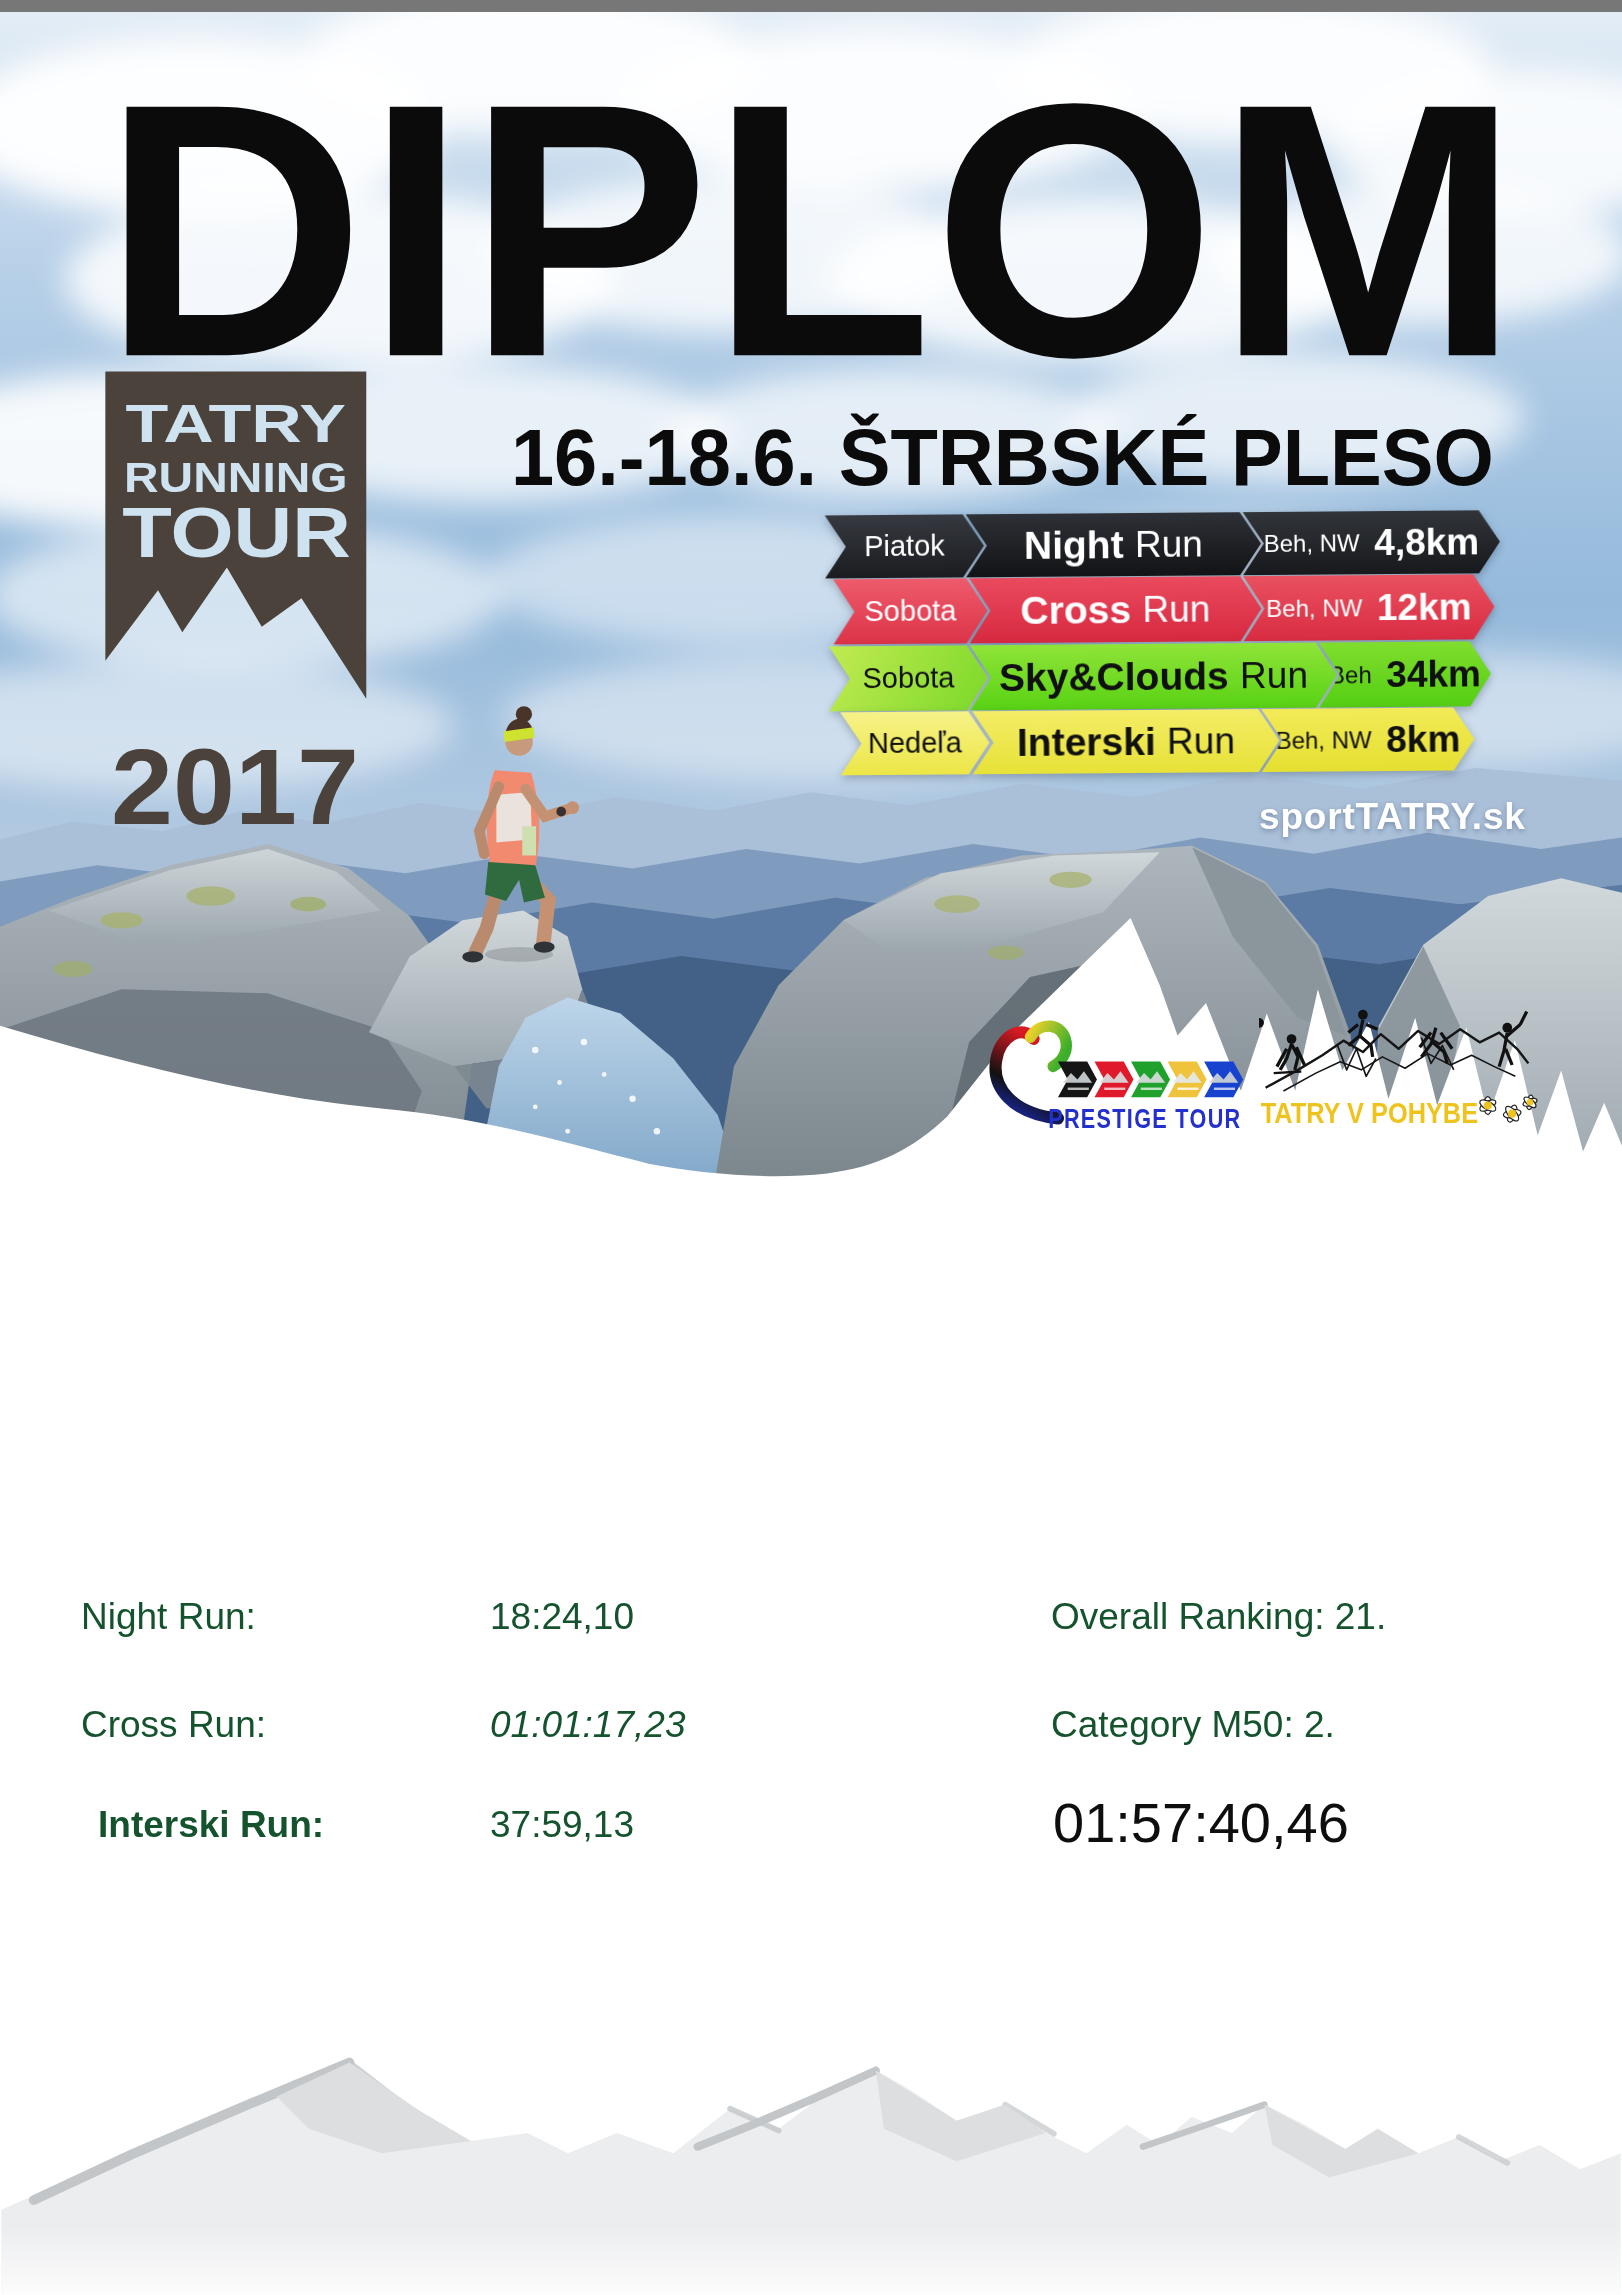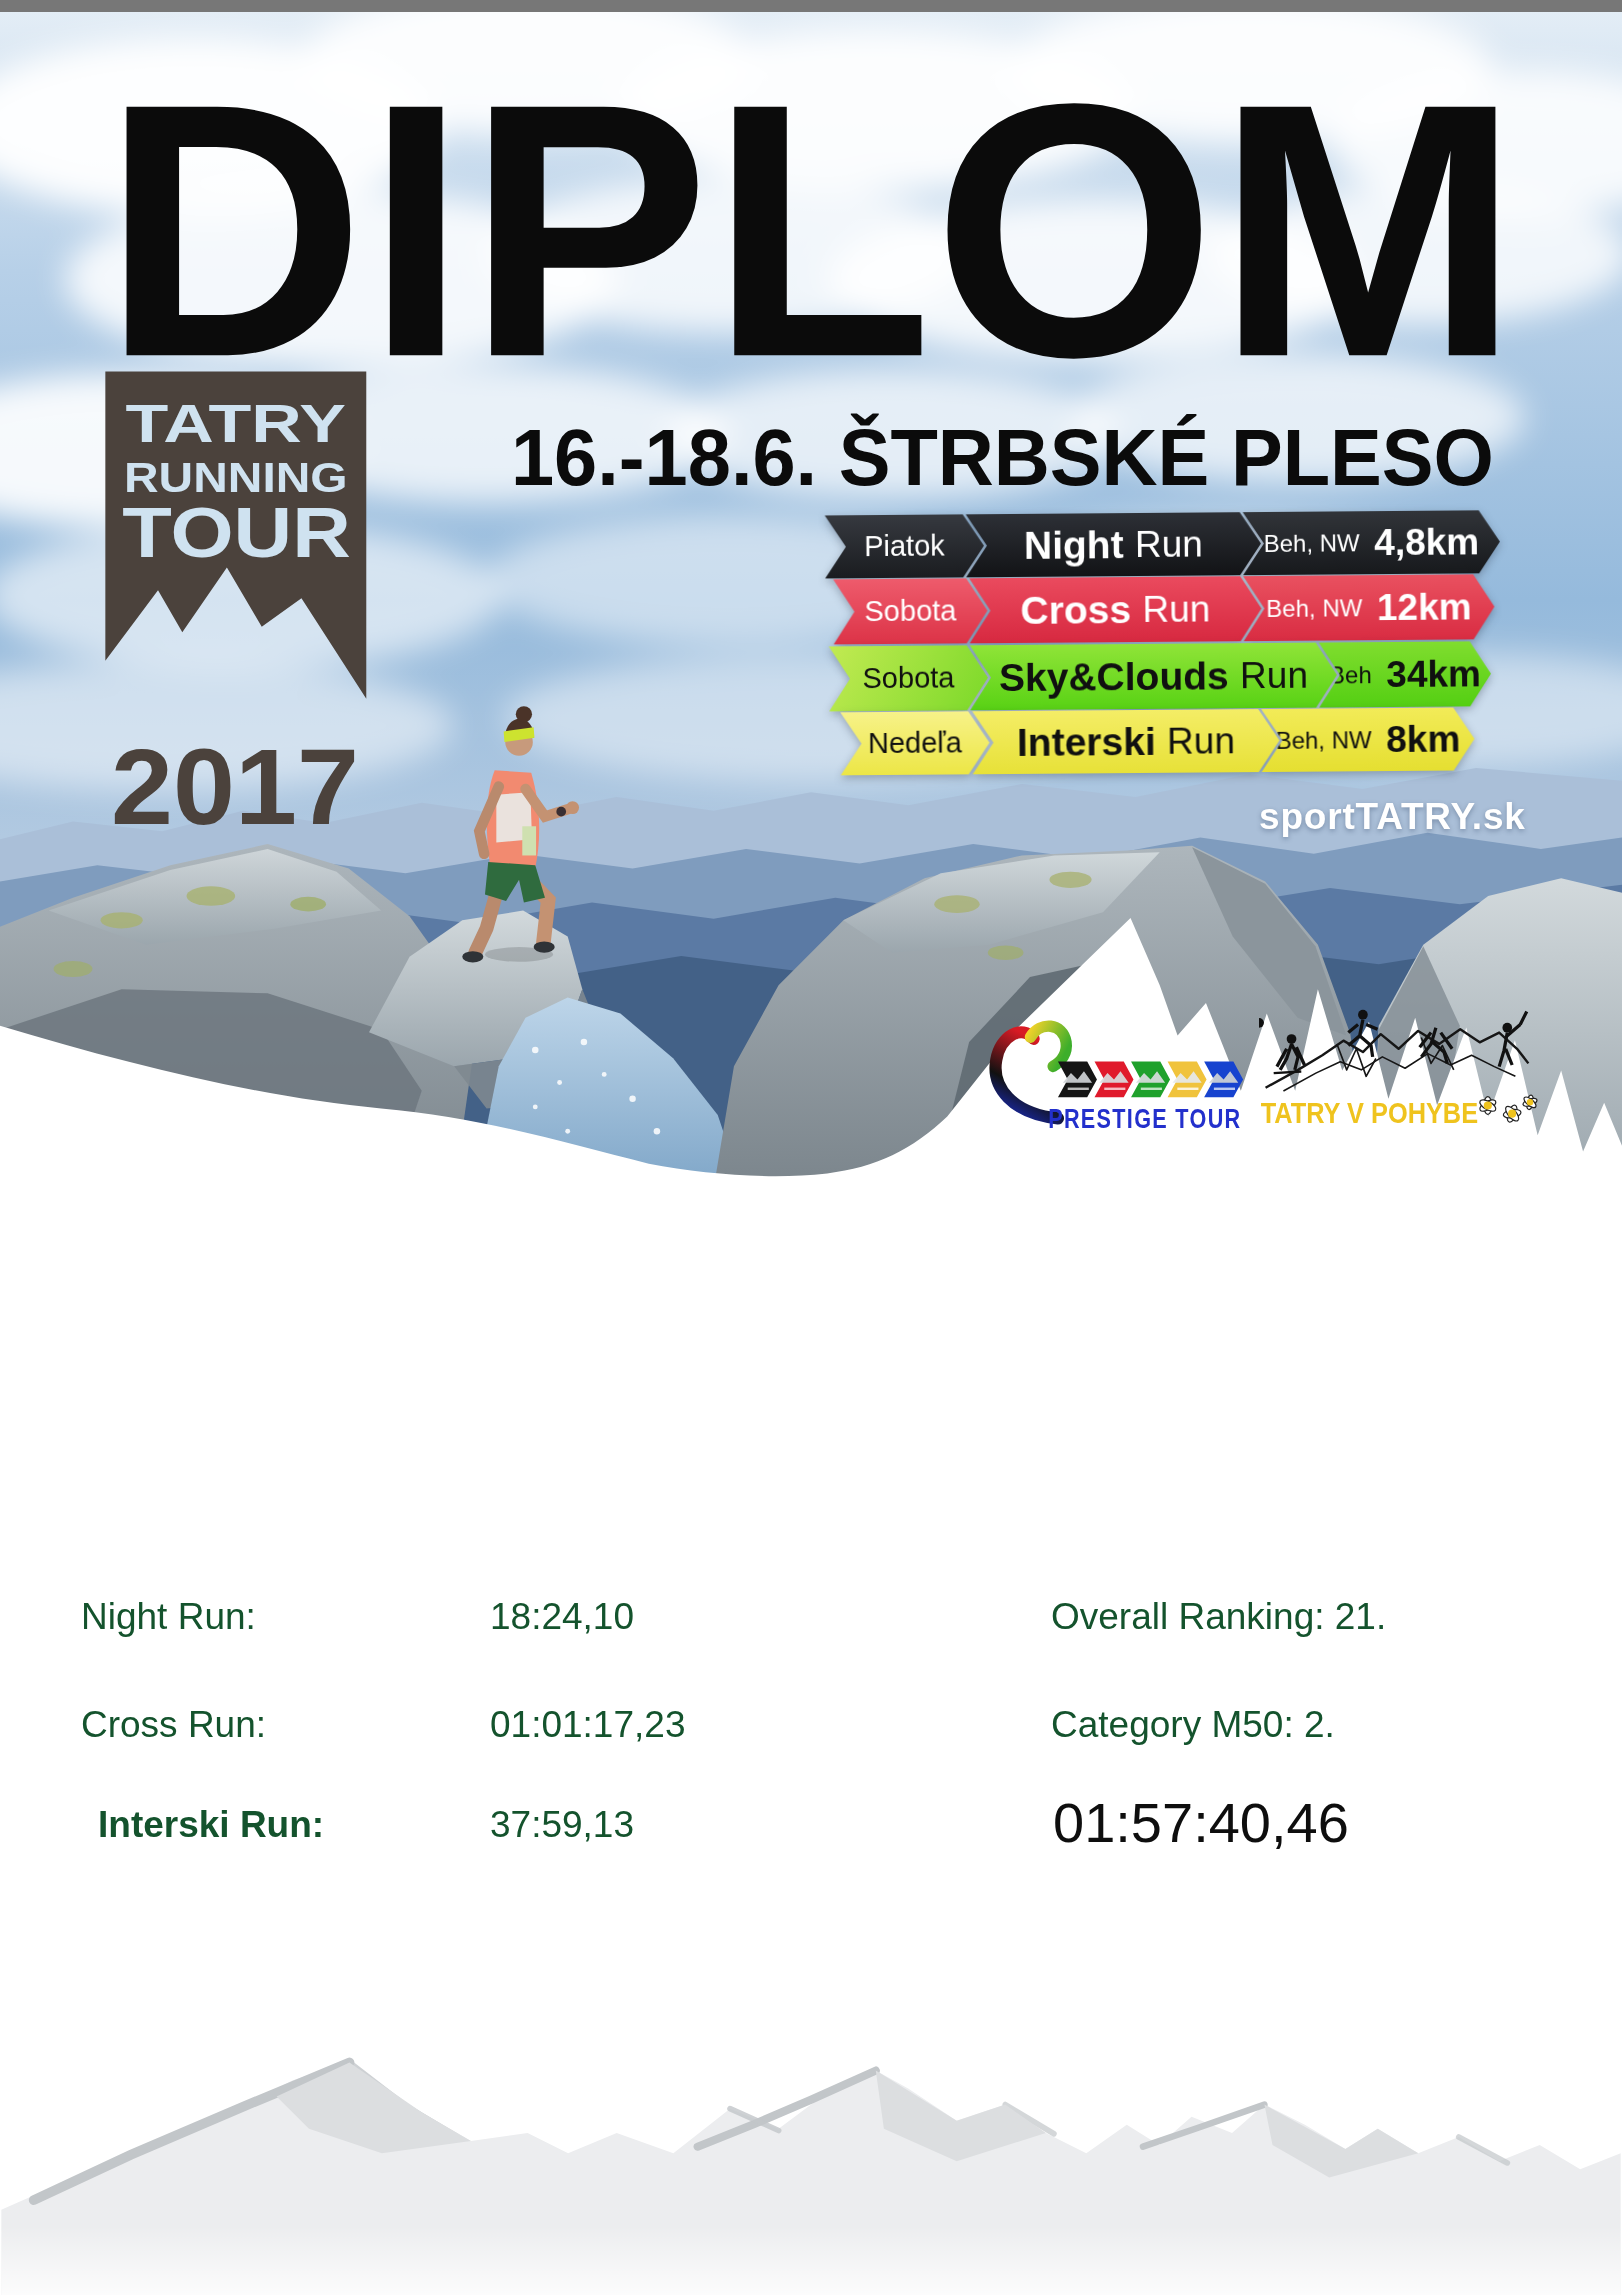--- a/index.html
+++ b/index.html
@@ -357,21 +357,21 @@
       </g>
       <text x="2" y="162" font-size="36" font-weight="bold" fill="#efc31e" textLength="268" lengthAdjust="spacingAndGlyphs" font-family="Liberation Sans, sans-serif">TATRY V POHYBE</text>
     </svg>
   </div>
 
 
   <div class="res" style="left:81px;top:1586px;">Night Run:</div>
   <div class="res" style="left:490px;top:1586px;">18:24,10</div>
 
   <div class="res" style="left:81px;top:1694px;">Cross Run:</div>
-  <div class="res" style="left:490px;top:1694px;">01:01:17,23</div>
+  <div class="res" style="left:490px;top:1694px;font-style:italic;">01:01:17,23</div>
 
   <div class="res" style="left:98px;top:1794px;font-weight:bold;">Interski Run:</div>
   <div class="res" style="left:490px;top:1794px;">37:59,13</div>
 
   <div class="res" style="left:1051px;top:1586px;">Overall Ranking: 21.</div>
   <div class="res" style="left:1051px;top:1694px;">Category M50: 2.</div>
   <div class="res-big" style="left:1053px;top:1783px;">01:57:40,46</div>
 
   <svg class="bottom-svg" width="1622" height="251" viewBox="0 0 2000 310">
     <defs>

